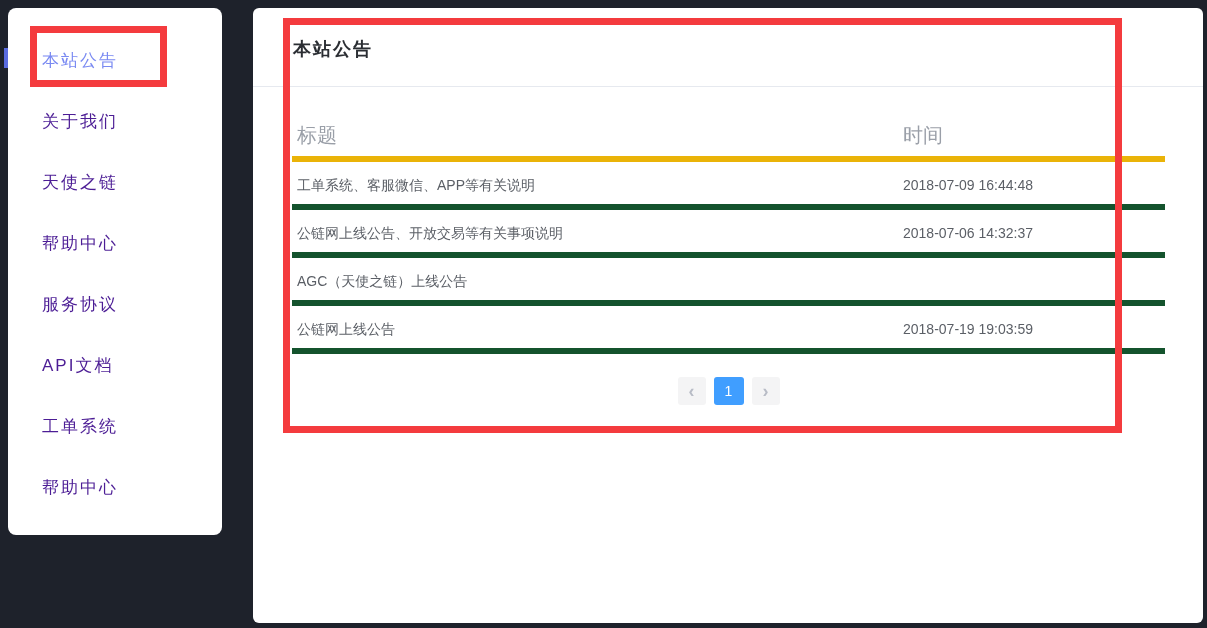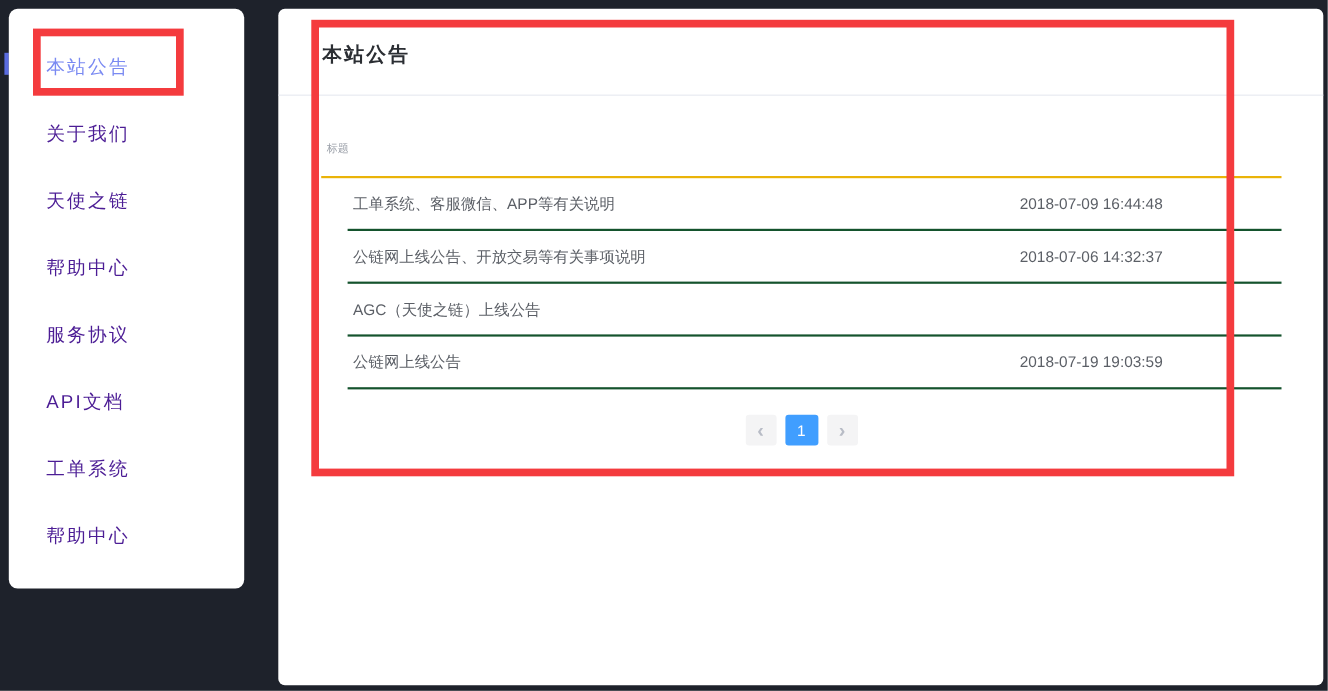--- a/index.html
+++ b/index.html
@@ -42,27 +42,27 @@
   .header-divider {
     position:absolute; left:0; top:78px; width:100%; height:1px;
     background:#e6e9ef;
   }
 
   .table-wrap {
     position:absolute; left:39px; top:102px; width:873px;
   }
   .t-header {
     display:flex; height:52px; line-height:51px;
-    border-bottom:2px solid #eab308;
-    font-size:10px; color:#9a9fa8;
+    border-bottom:6px solid #eab308;
+    font-size:20px; color:#9a9fa8;
   }
   .t-row {
     display:flex; height:48px; line-height:47px;
-    border-bottom:2px solid #14532d;
-    font-size:14px; color:#5b5f66; cursor:pointer;margin-left:24px;
+    border-bottom:6px solid #14532d;
+    font-size:14px; color:#5b5f66; cursor:pointer;
   }
   .t-cell-title { width:611px; padding-left:5px; white-space:nowrap; overflow:hidden; }
   .t-cell-time  { flex:1; white-space:nowrap; }
 
   
   .pagination {
     margin-top:23px; display:flex; justify-content:center;
     align-items:center; gap:8px;
   }
   .page-btn {
@@ -99,20 +99,21 @@
   </ul>
 </aside>
 
 <main class="content-card">
   <h2 class="content-title">本站公告</h2>
   <div class="header-divider"></div>
 
   <div class="table-wrap">
     <div class="t-header">
       <div class="t-cell-title">标题</div>
+      <div class="t-cell-time">时间</div>
     </div>
 
     <div class="t-row">
       <div class="t-cell-title">工单系统、客服微信、APP等有关说明</div>
       <div class="t-cell-time">2018-07-09 16:44:48</div>
     </div>
     <div class="t-row">
       <div class="t-cell-title">公链网上线公告、开放交易等有关事项说明</div>
       <div class="t-cell-time">2018-07-06 14:32:37</div>
     </div>

